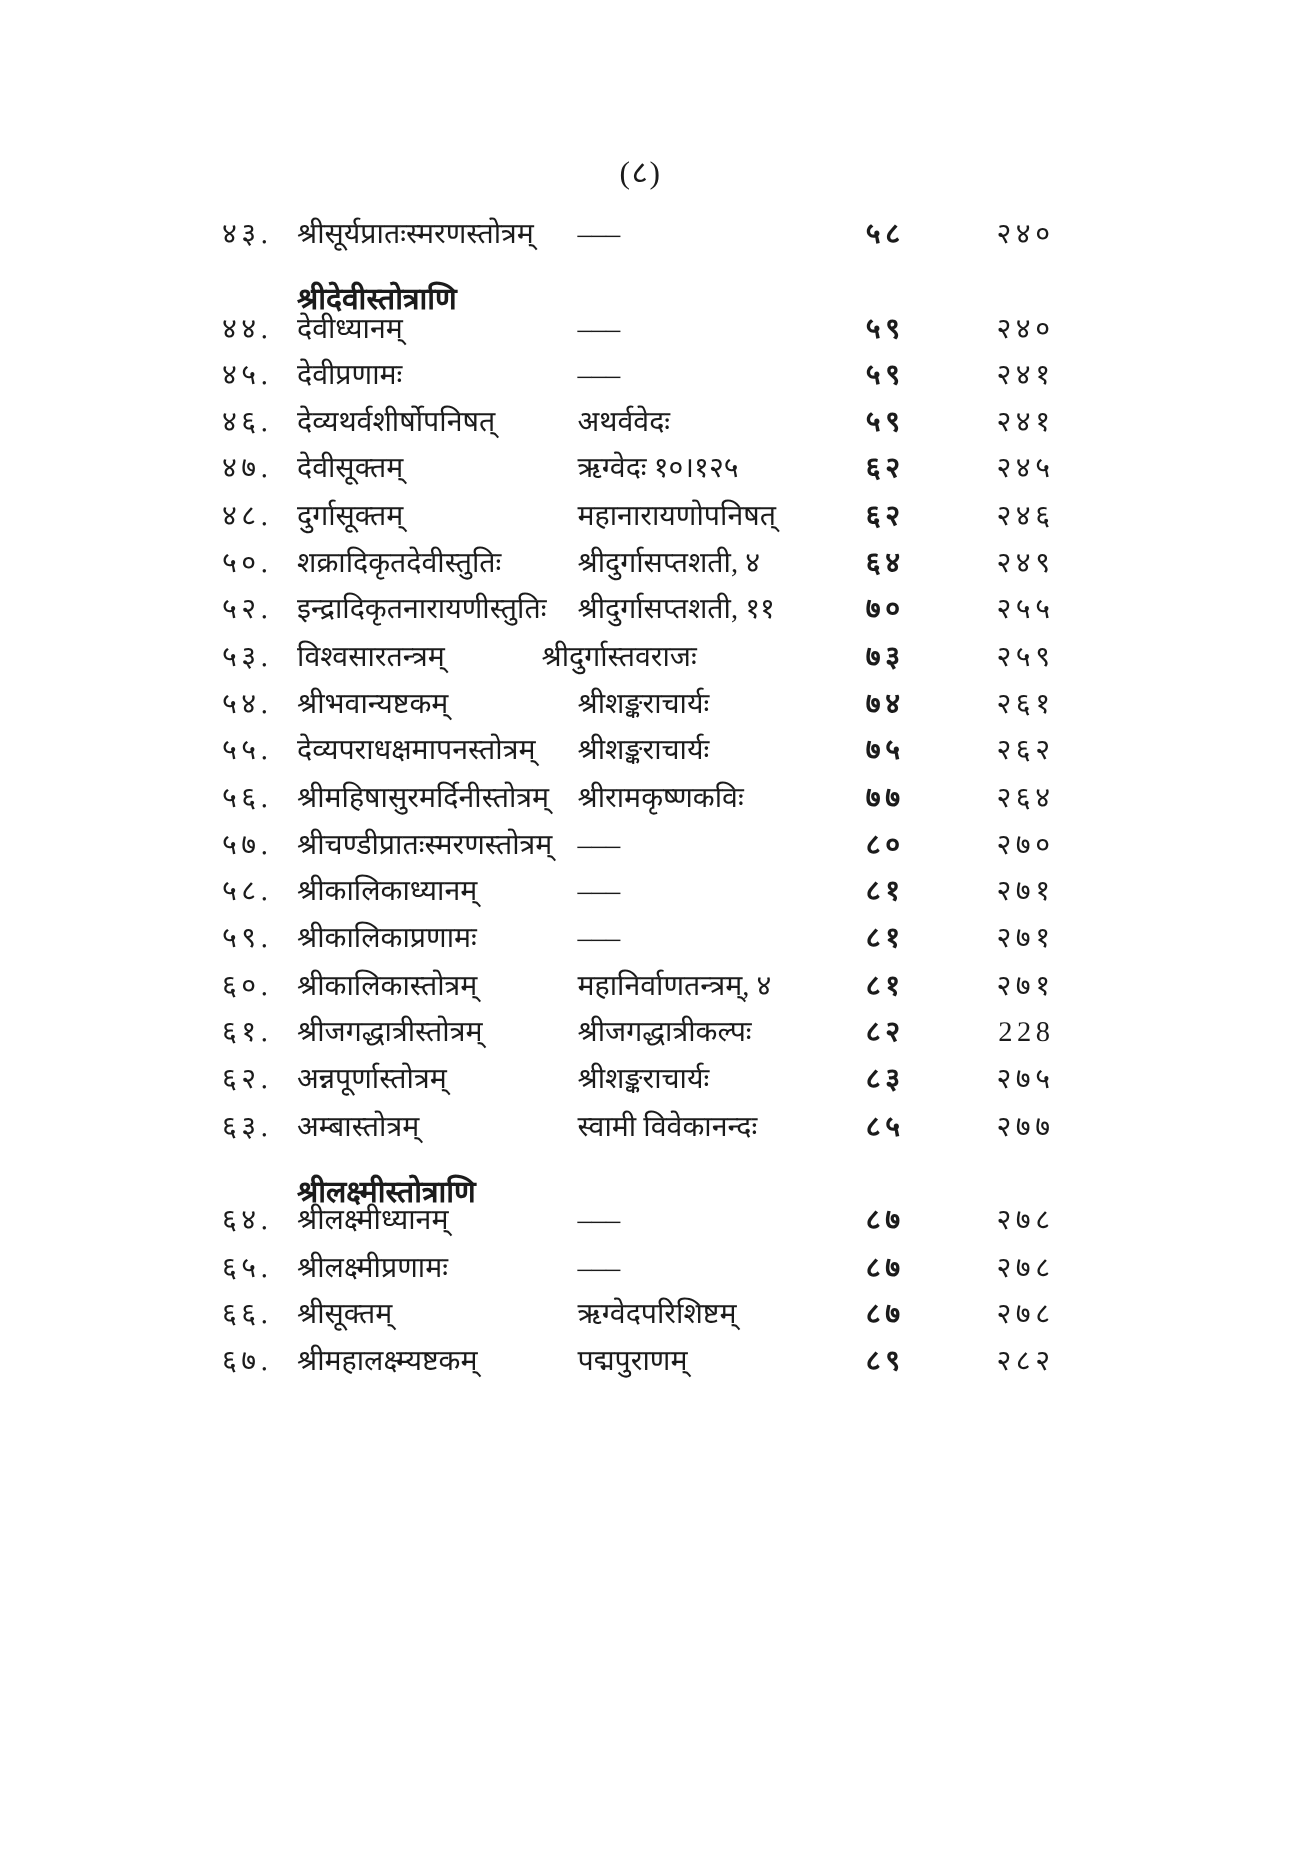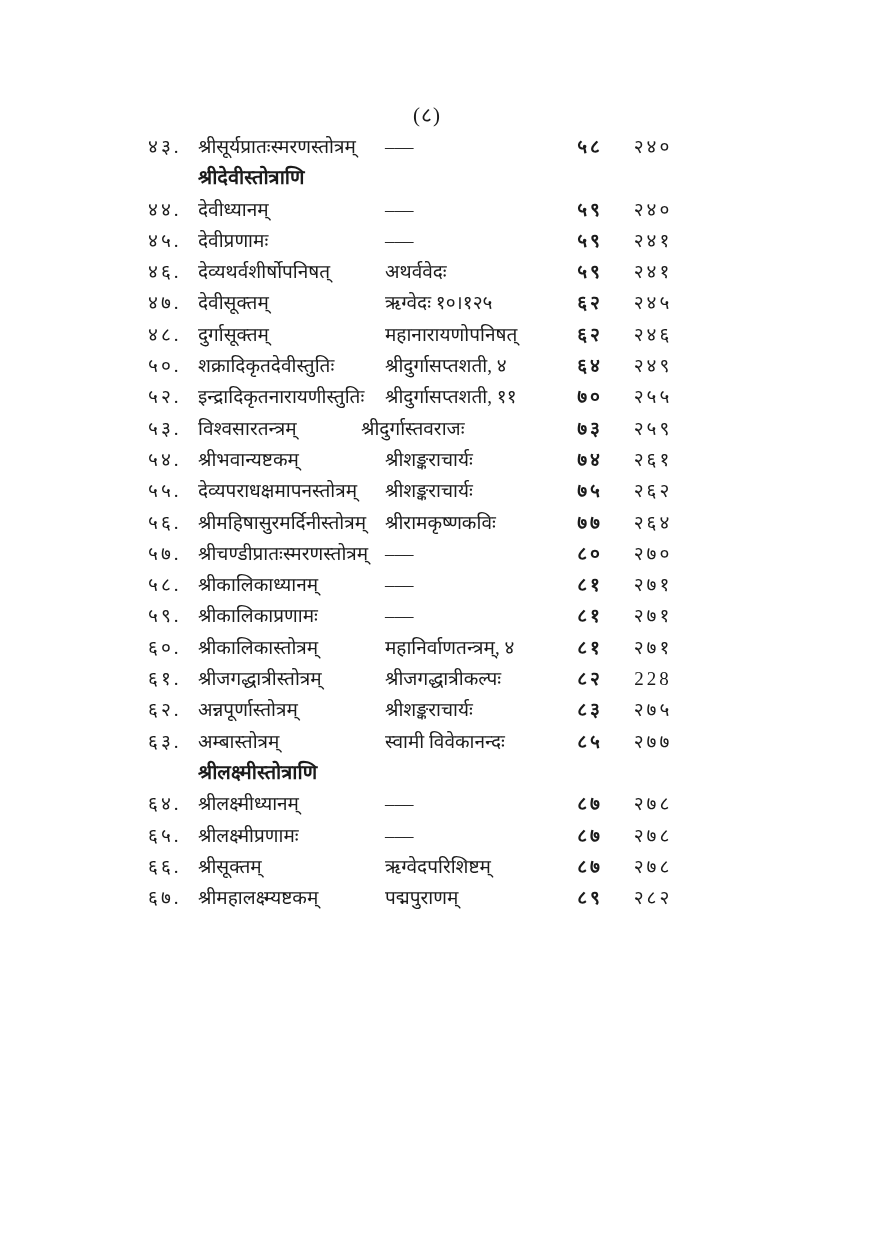--- a/index.html
+++ b/index.html
@@ -22,21 +22,21 @@
     top: 100px;
     left: 148px;
     width: 558px;
     text-align: center;
     font-size: 21px;
     letter-spacing: 1px;
   }
   .toc {
     position: absolute;
     left: 148px;
-    top: 131px;
+    top: 141px;
     width: 558px;
   }
   .row {
     display: flex;
     align-items: baseline;
     height: 31.3px;
     font-size: 19px;
     line-height: 31.3px;
     white-space: nowrap;
   }
@@ -54,26 +54,27 @@
     overflow: visible;
   }
   .p1 {
     width: 55px;
     text-align: right;
     letter-spacing: 3px;
     font-weight: bold;
   }
   .p2 {
     width: 100px;
-    text-align: center;
+    text-align: right;
     letter-spacing: 3px;
   }
   .heading-row .heading-text {
     font-weight: bold;
     font-size: 20px;
+    margin-top: 13px;
   }
 </style>
 </head>
 <body>
 
 <div class="page">
   <div class="page-number">(८)</div>
   <div class="toc" id="toc-rows">
       <div class="row">
         <span class="col num">४३.</span>

